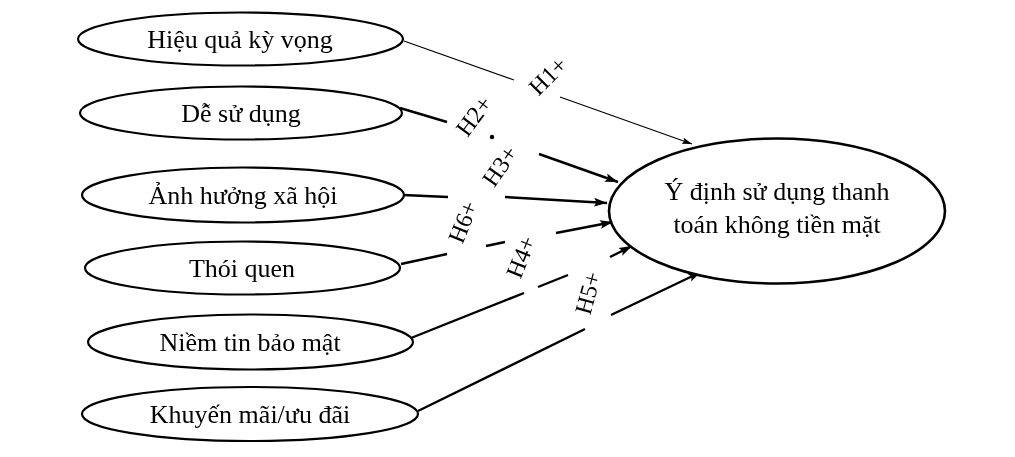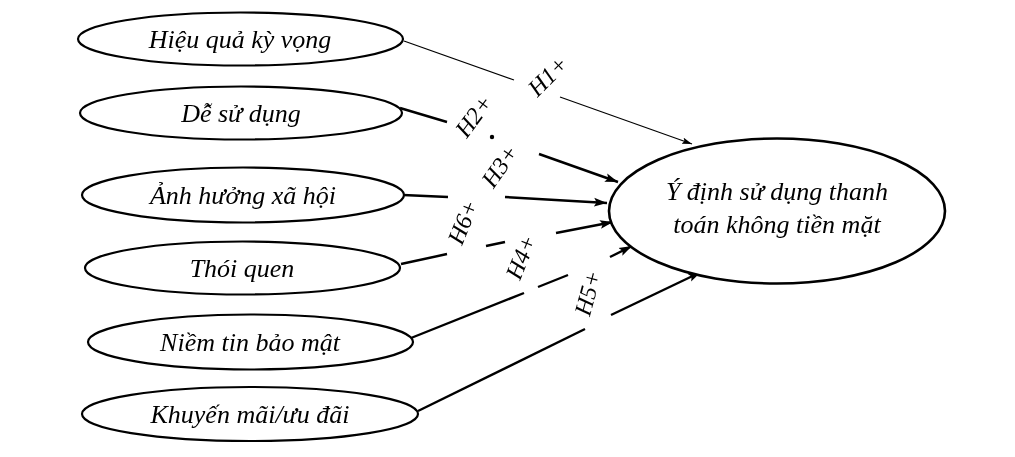--- a/index.html
+++ b/index.html
@@ -6,21 +6,20 @@
     margin: 0;
     padding: 0;
     background: #ffffff;
   }
   .canvas {
     position: relative;
     width: 1015px;
     height: 457px;
     background: #ffffff;
     overflow: hidden;
-    font-style: italic;
   }
   svg text {
     font-family: "Liberation Serif", "DejaVu Serif", serif;
     fill: #000000;
   }
   .node-label { font-size: 26px; }
   .outcome-label { font-size: 26px; }
   .hyp-label { font-size: 24px; }
   .shape {
     fill: #ffffff;

